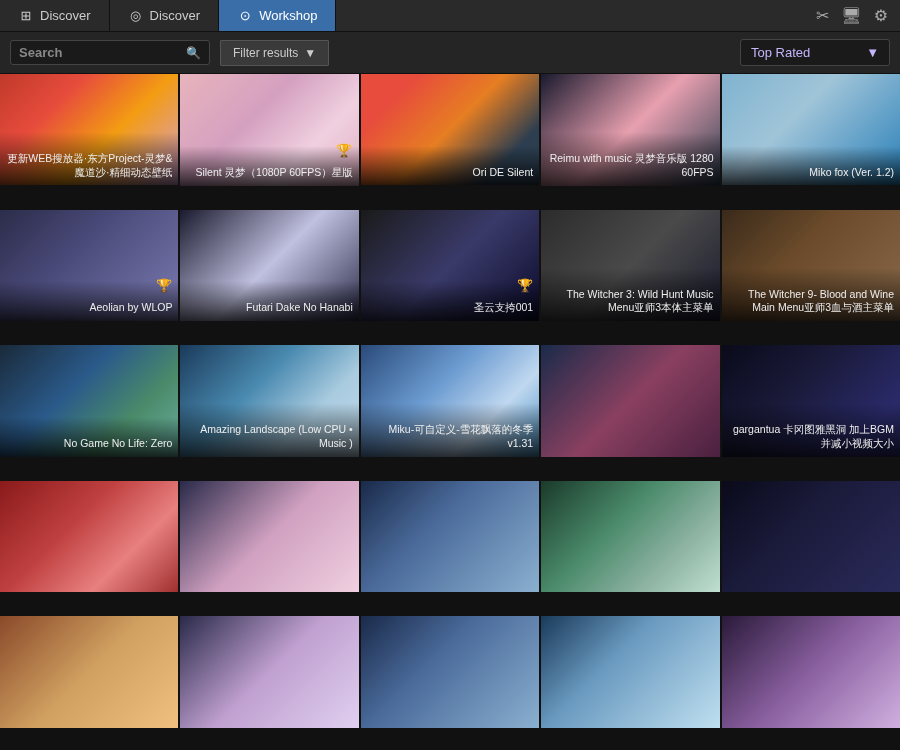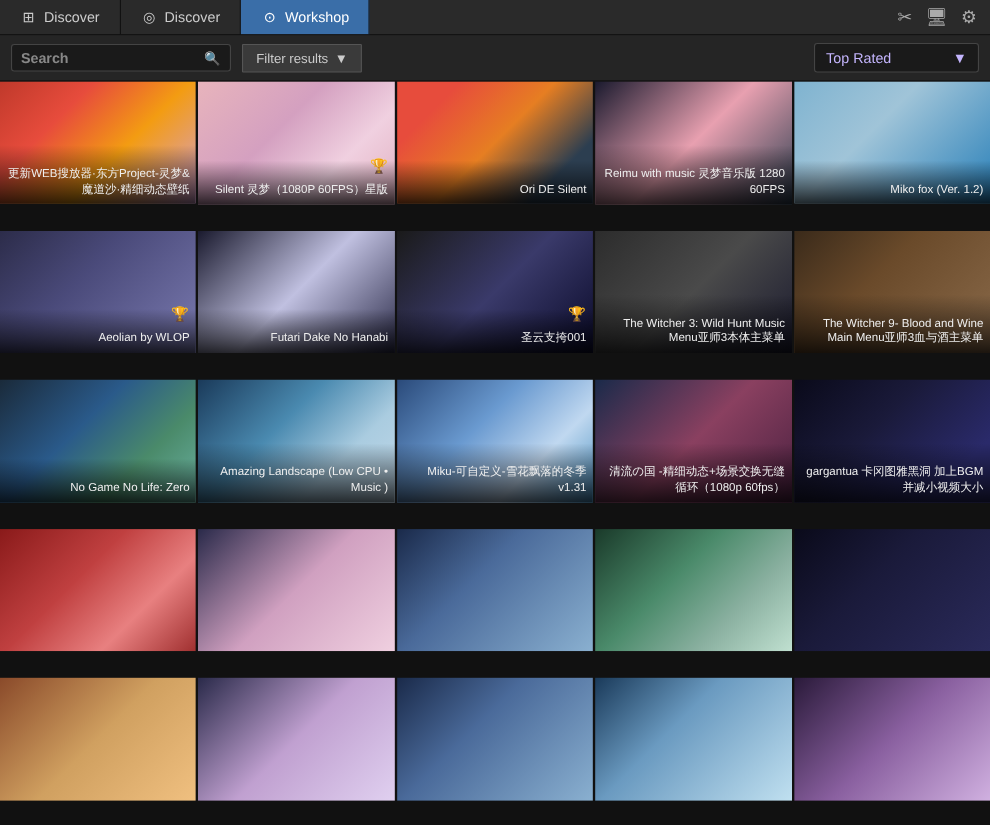--- a/index.html
+++ b/index.html
@@ -300,21 +300,20 @@
       <div class="item-label">Amazing Landscape (Low CPU • Music )</div>
       <div class="item-overlay"></div>
     </div>
     <div class="grid-item">
       <div class="item-bg thumb-13" style="width: 100%; height: 100%;"></div>
       <div class="item-label">Miku-可自定义-雪花飘落的冬季 v1.31</div>
       <div class="item-overlay"></div>
     </div>
     <div class="grid-item">
       <div class="item-bg thumb-14" style="width: 100%; height: 100%;"></div>
-      <div class="item-label">清流の国 -精细动态+场景交换无缝循环（1080p 60fps）</div>
       <div class="item-overlay"></div>
     </div>
     <div class="grid-item">
       <div class="item-bg thumb-15" style="width: 100%; height: 100%;"></div>
       <div class="item-label">gargantua 卡冈图雅黑洞 加上BGM并减小视频大小</div>
       <div class="item-overlay"></div>
     </div>
     <div class="grid-item">
       <div class="item-bg thumb-16" style="width: 100%; height: 100%;"></div>
       <div class="item-overlay"></div>

